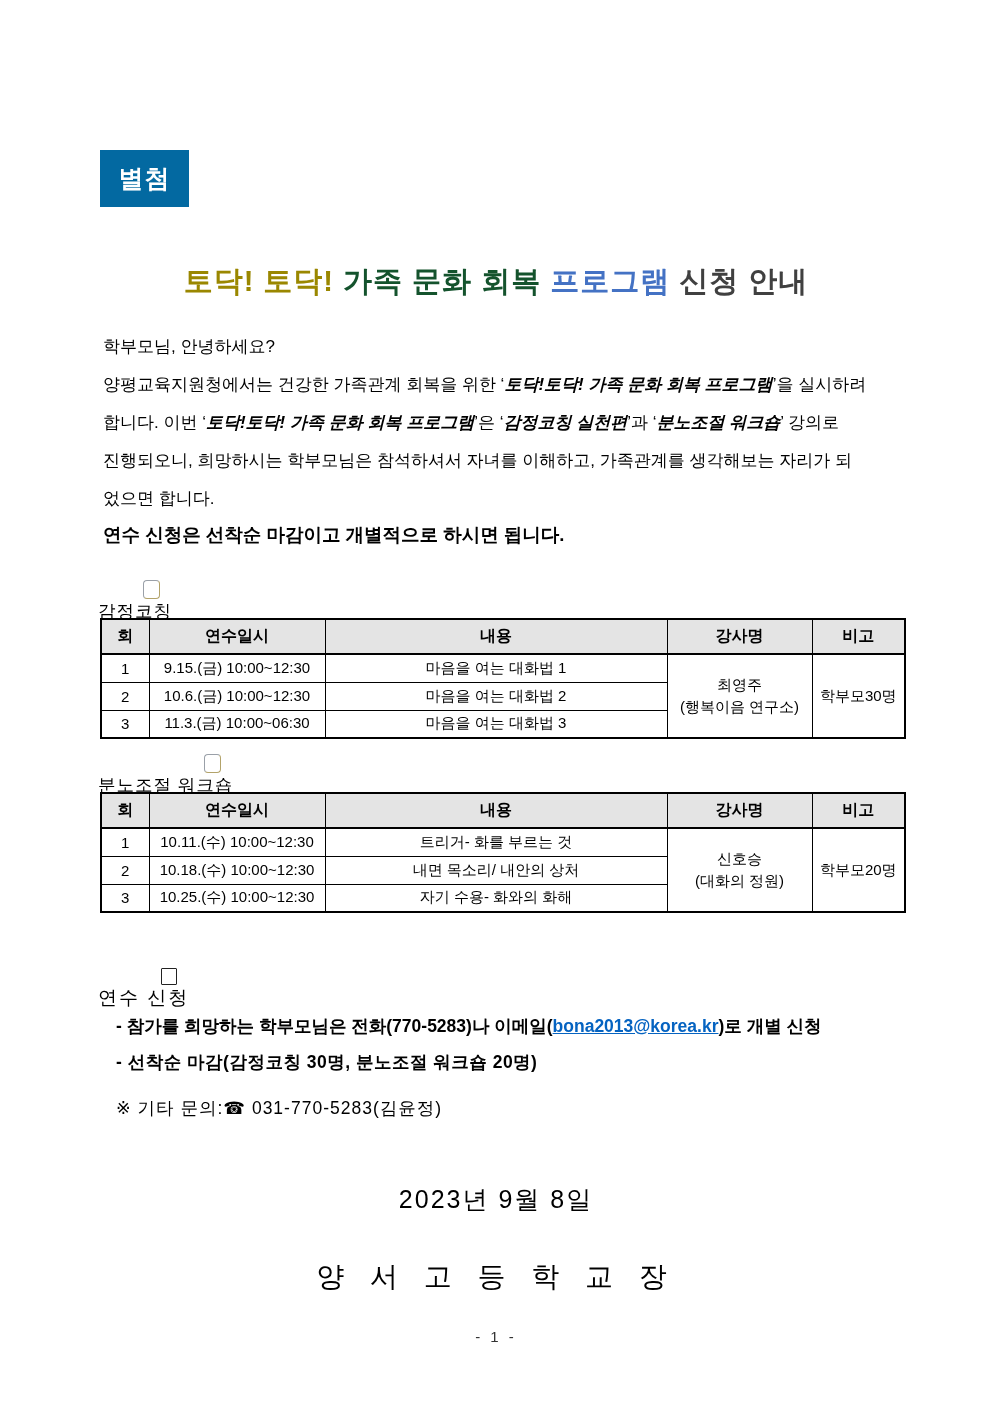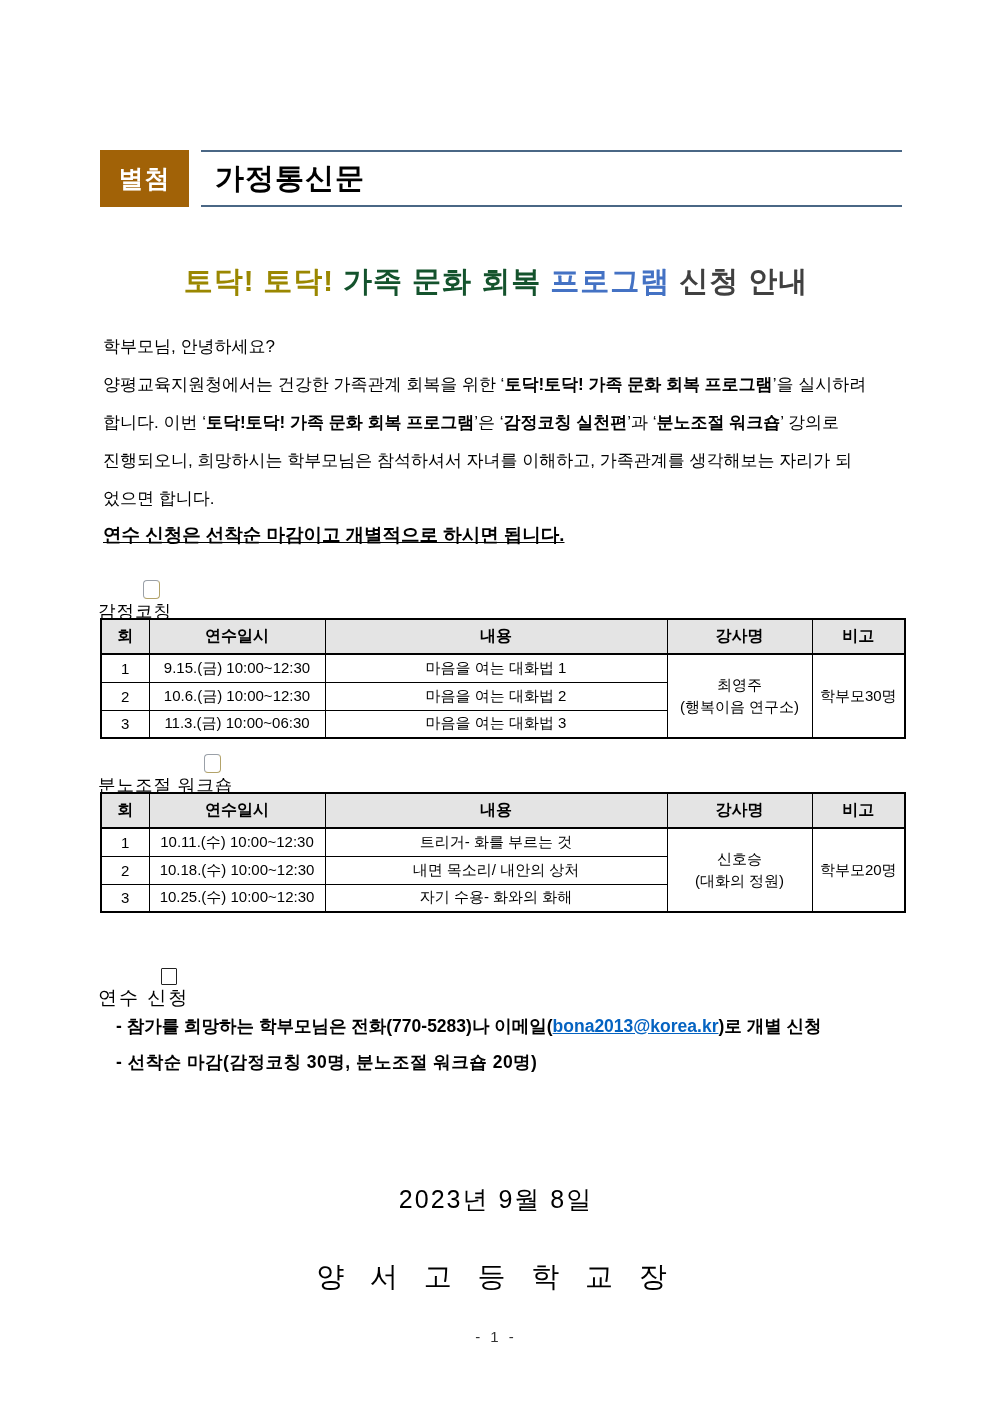--- a/index.html
+++ b/index.html
@@ -17,21 +17,21 @@
   
   .doc-header {
     position: absolute;
     top: 150px; left: 100px; right: 90px;
     display: flex;
     align-items: stretch;
     height: 57px;
   }
   .badge {
     width: 89px;
-    background: #a16207;
+    background: #0369a1;
     color: #ffffff;
     font-weight: bold;
     font-size: 25px;
     display: flex;
     align-items: center;
     justify-content: center;
     letter-spacing: 1px;
   }
   .header-title-wrap {
     flex: 1;
@@ -65,28 +65,27 @@
 
   
   .body-text {
     position: absolute;
     top: 328px; left: 103px; right: 80px;
     font-size: 17px;
     line-height: 38px;
     white-space: nowrap;
   }
   .body-text .ln { height: 38px; }
-  .body-text b { font-weight: bold; }
+  .body-text b { font-weight: bold; font-style: italic; }
   .ln-tight { height: 30px !important; line-height: 30px; }
   .ln-bold-last {
     height: 34px !important;
     line-height: 34px;
     font-weight: bold;
     font-size: 18.5px;
-    text-decoration: underline;
   }
 
   
   .section-label {
     position: absolute;
     left: 98px;
     display: flex;
     align-items: flex-end;
     font-size: 17.5px;
     letter-spacing: 1px;
@@ -197,23 +196,20 @@
     color: #333;
   }
 </style>
 </head>
 <body>
 
 <div class="page">
 
   <div class="doc-header">
     <div class="badge">별첨</div>
-    <div class="header-title-wrap">
-      <div class="header-title">가정통신문</div>
-    </div>
   </div>
 
   <div class="main-title"><span class="t-olive">토닥! 토닥! </span><span class="t-orange">가족 문화 회복 </span><span class="t-blue">프로그램</span><span class="t-black"> 신청 안내</span></div>
 
   <div class="body-text">
     <div class="ln"><span>학부모님, 안녕하세요?</span></div>
     <div class="ln"><span>양평교육지원청에서는 건강한 가족관계 회복을 위한 ‘</span><b>토닥!토닥! 가족 문화 회복 프로그램</b><span>’을 실시하려</span></div>
     <div class="ln"><span>합니다. 이번 ‘</span><b>토닥!토닥! 가족 문화 회복 프로그램</b><span>’은 ‘</span><b>감정코칭 실천편</b><span>’과 ‘</span><b>분노조절 워크숍</b><span>’ 강의로</span></div>
     <div class="ln"><span>진행되오니, 희망하시는 학부모님은 참석하셔서 자녀를 이해하고, 가족관계를 생각해보는 자리가 되</span></div>
     <div class="ln"><span>었으면 합니다.</span></div>
@@ -314,18 +310,19 @@
 
   <div class="section-label sec-3">
     <span class="cbx cbx-plain"></span>
     <span>연수 신청</span>
   </div>
 
   <div class="apply-line1"><span>- 참가를 희망하는 학부모님은 전화(770-5283)나 이메일(</span><a class="email-link">bona2013@korea.kr</a><span>)로 개별 신청</span></div>
 
   <div class="apply-line2">- 선착순 마감(감정코칭 30명, 분노조절 워크숍 20명)</div>
 
+  <div class="etc-note"><span>※ 기타 문의:☎ 031-770-5283(김윤정)</span></div>
 
   <div class="doc-date">2023년   9월   8일</div>
   <div class="signature">양 서 고 등 학 교 장</div>
   <div class="page-num">- 1 -</div>
 
 </div>
 
 </body></html>

